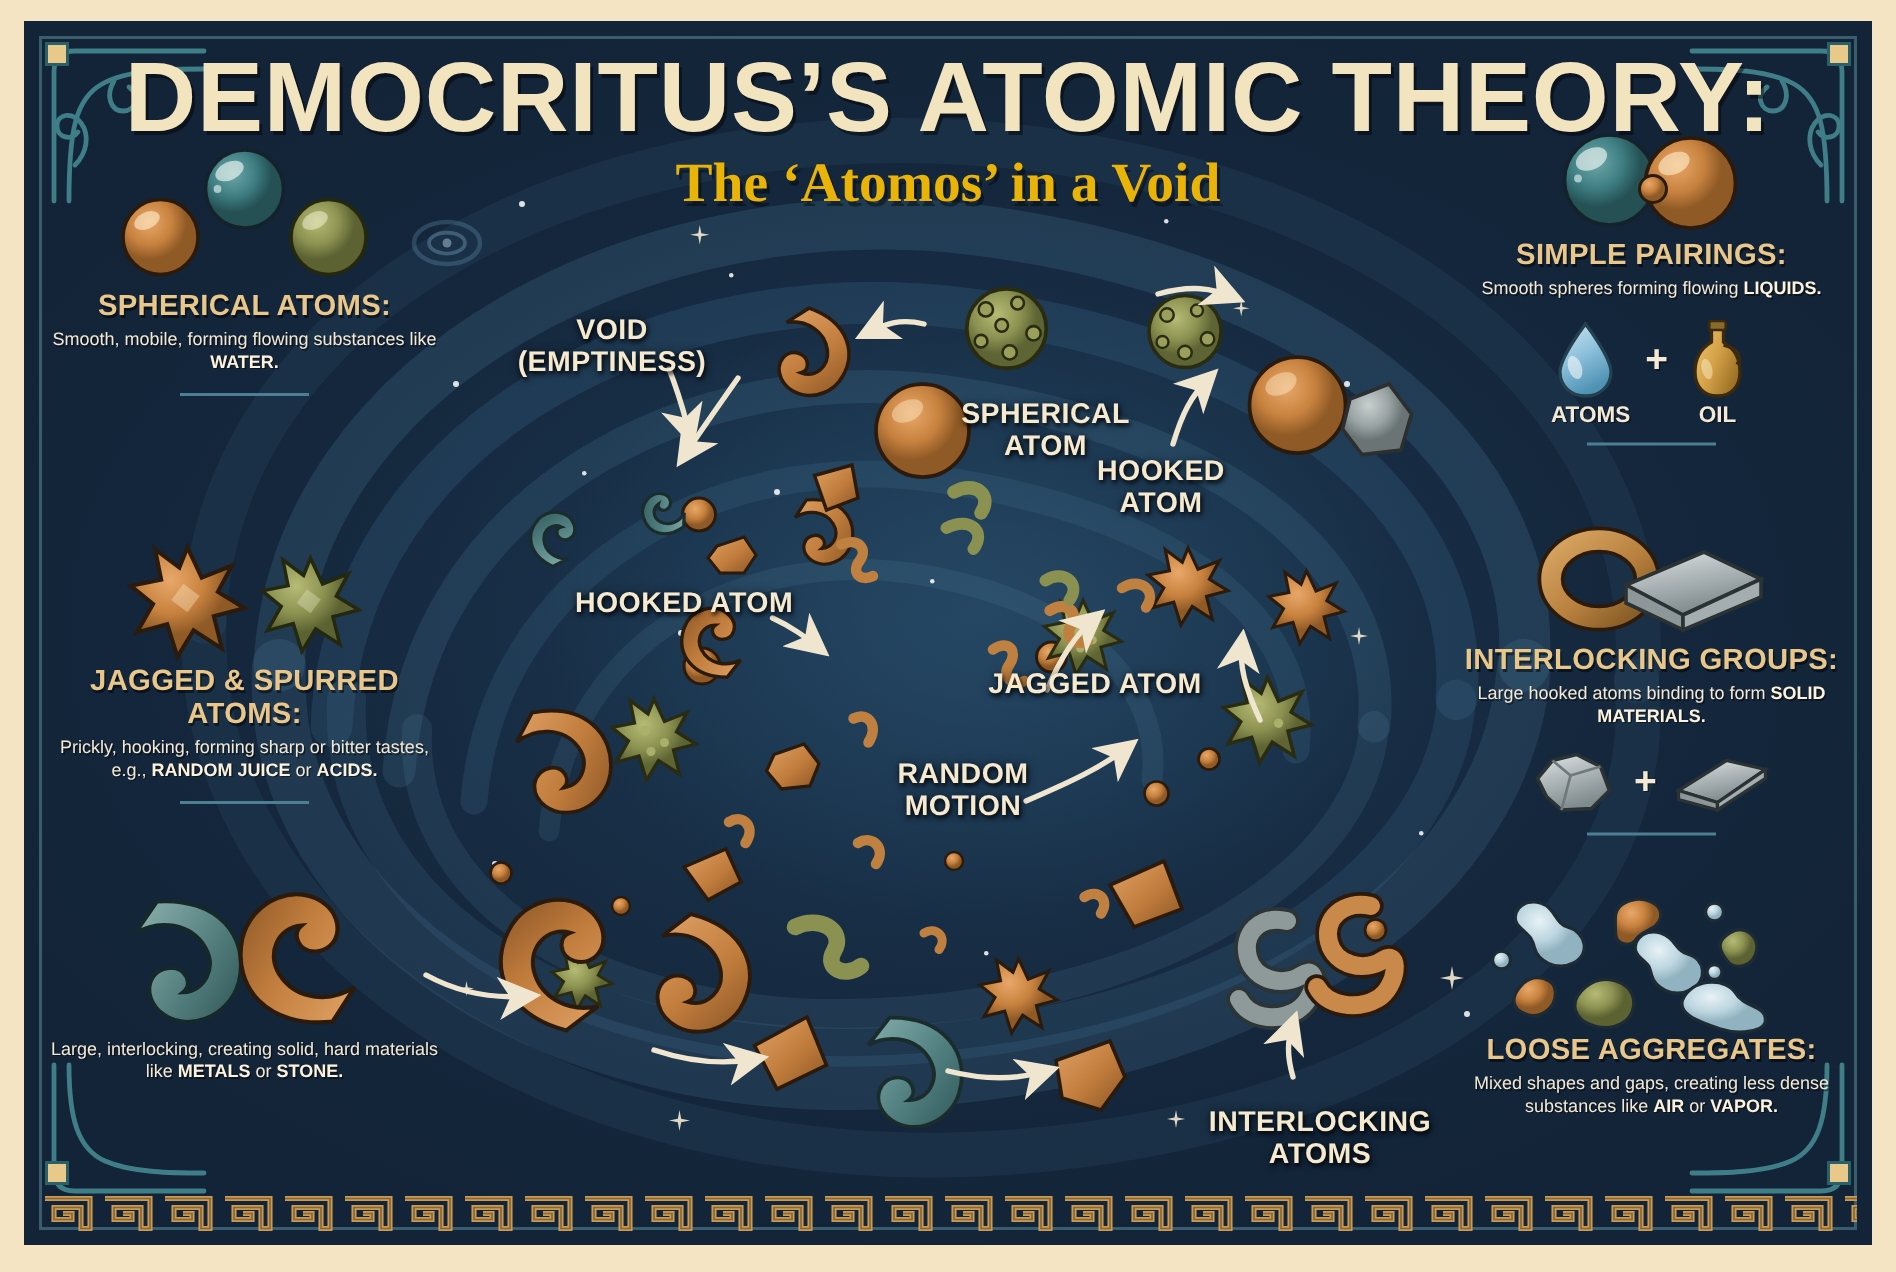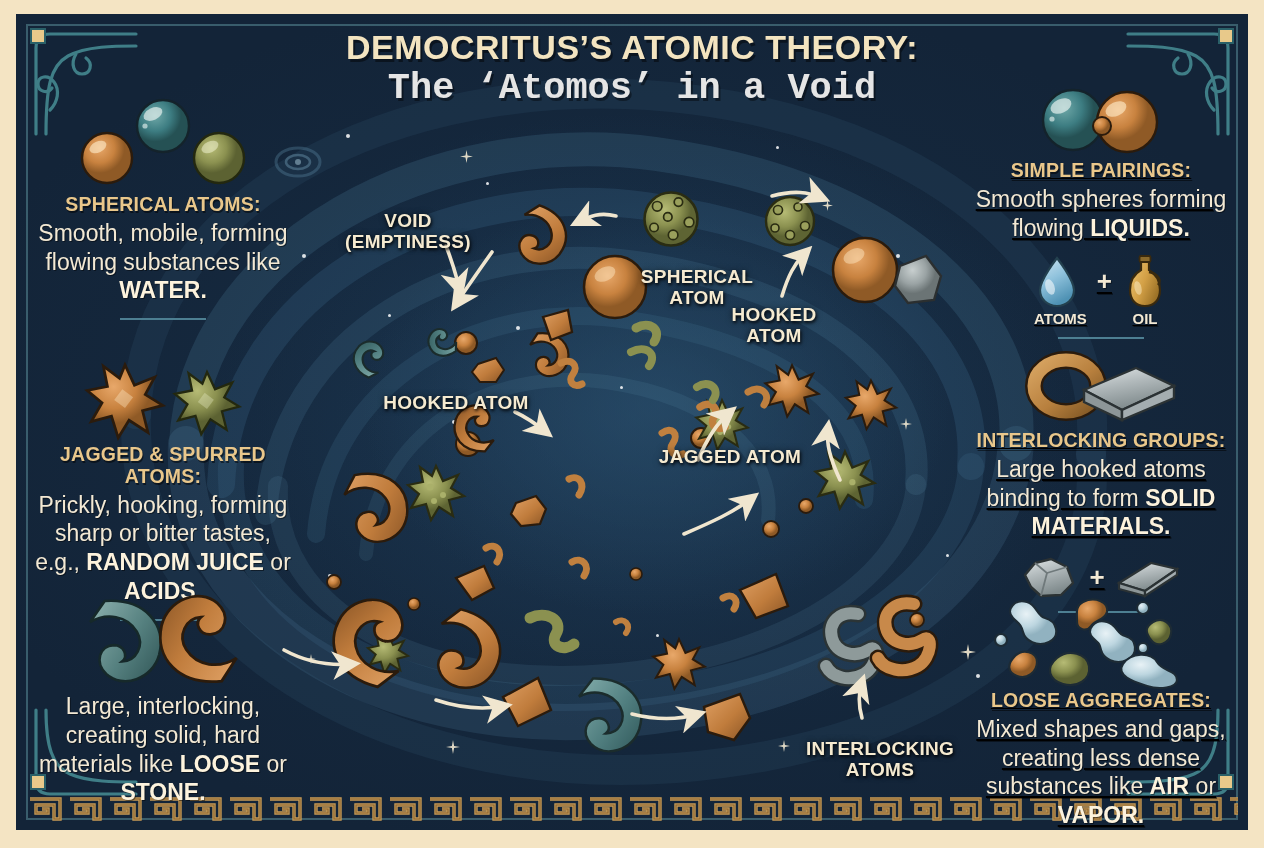--- a/index.html
+++ b/index.html
@@ -81,56 +81,56 @@
   
   .title-wrap {
     position: absolute;
     top: 16px; left: 0; right: 0;
     text-align: center;
     z-index: 40;
   }
   .title-main {
     font-family: "Liberation Sans", sans-serif;
     font-weight: bold;
-    font-size: 34px;
+    font-size: 66px;
     letter-spacing: 0.5px;
     color: #f3e4c0;
     text-shadow: 2px 3px 0 rgba(0,0,0,0.45);
     line-height: 1.04;
   }
   .title-sub {
-    font-family: Liberation Mono, monospace;
+    font-family: Liberation Serif, serif;
     font-size: 37px;
     font-weight: bold;
-    color: #e5e5e5;
+    color: #eab308;
     text-shadow: 2px 3px 0 rgba(0,0,0,0.4);
     margin-top: 2px;
   }
 
   
   .panel {
     position: absolute;
     width: 262px;
     z-index: 35;
     text-align: center;
   }
   .panel.left  { left: 16px; }
-  .panel.right { right: 16px; text-decoration: underline; }
+  .panel.right { right: 16px; }
 
   .panel-heading {
     font-weight: bold;
     font-size: 19.5px;
     color: #e9c78b;
     letter-spacing: 0.2px;
     line-height: 1.12;
     text-shadow: 1px 2px 0 rgba(0,0,0,0.5);
   }
   .panel-body {
     margin-top: 3px;
-    font-size: 23px;
+    font-size: 12px;
     color: #f3e9d4;
     line-height: 1.25;
     text-shadow: 1px 1px 0 rgba(0,0,0,0.45);
   }
   .panel-body b { color: #fdf3dd; font-weight: bold; }
 
   .divider {
     width: 86px;
     height: 2px;
     background: #4d7f92;
@@ -542,20 +542,22 @@
     </svg>
 
     <div class="clabel" style="left:328px; top:196px; width:128px; white-space:pre-line;">VOID
 (EMPTINESS)</div>
     <div class="clabel" style="left:617px; top:252px; width:128px; white-space:pre-line;">SPHERICAL
 ATOM</div>
     <div class="clabel" style="left:700px; top:290px; width:116px; white-space:pre-line;">HOOKED
 ATOM</div>
     <div class="clabel" style="left:362px; top:378px; width:156px;">HOOKED ATOM</div>
     <div class="clabel" style="left:640px; top:432px; width:148px;">JAGGED ATOM</div>
+    <div class="clabel" style="left:566px; top:492px; width:120px; white-space:pre-line;">RANDOM
+MOTION</div>
     <div class="clabel" style="left:772px; top:724px; width:184px; white-space:pre-line;">INTERLOCKING
 ATOMS</div>
 
     <div class="panel left" style="top:86px;">
       <svg width="200" height="88" viewBox="0 0 200 88" style="margin:0 auto 6px auto;">
         <defs>
           <radialGradient id="pTeal" cx="35%" cy="30%">
             <stop offset="0%" stop-color="#6fa8a8"></stop>
               <stop offset="60%" stop-color="#3d7d82"></stop>
               <stop offset="100%" stop-color="#255154"></stop>
@@ -622,21 +624,21 @@
         </defs>
         <g transform="translate(66,48) rotate(-8) scale(1.45)">
           <path d="M-6,-28 C22,-26 34,-6 26,14 C19,30 -2,34 -12,22 C-19,13 -14,2 -4,3 C3,4 5,12 0,15
                    C10,16 17,6 13,-4 C8,-16 -6,-20 -18,-15 Z" fill="url(#hTeal)" stroke="#16292a" stroke-width="1.8"></path>
         </g>
         <g transform="translate(152,48) rotate(170) scale(1.55)">
           <path d="M-6,-28 C22,-26 34,-6 26,14 C19,30 -2,34 -12,22 C-19,13 -14,2 -4,3 C3,4 5,12 0,15
                    C10,16 17,6 13,-4 C8,-16 -6,-20 -18,-15 Z" fill="url(#hOrange)" stroke="#2b1b0c" stroke-width="1.8"></path>
         </g>
       </svg>
-      <div class="panel-body">Large, interlocking, creating solid, hard materials like <b>LOOSE</b> or <b>STONE.</b></div>
+      <div class="panel-body">Large, interlocking, creating solid, hard materials like <b>METALS</b> or <b>STONE.</b></div>
     </div>
 
     <div class="panel right" style="top:70px;">
       <svg width="180" height="72" viewBox="0 0 180 72" style="margin:0 auto 4px auto;">
         <g>
           <circle cx="62" cy="36" r="30" fill="url(#pTeal)" stroke="#14232b" stroke-width="2.4"></circle>
           <ellipse cx="50" cy="22" rx="11" ry="7" fill="rgba(240,248,245,0.65)" transform="rotate(-25 50 22)"></ellipse>
           <circle cx="41" cy="35" r="2.6" fill="rgba(240,248,245,0.6)"></circle>
         </g>
         <g>

